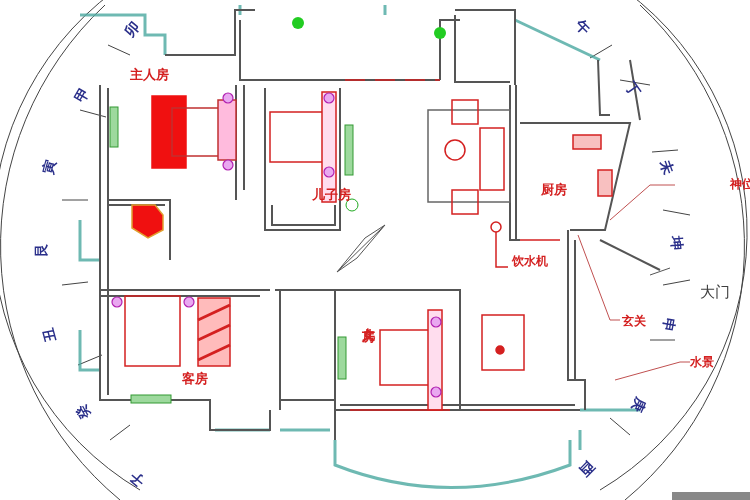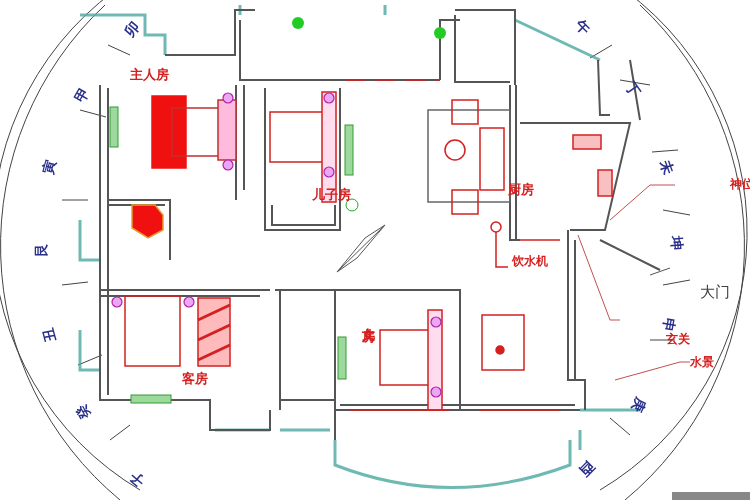--- a/index.html
+++ b/index.html
@@ -172,26 +172,26 @@
     <path d="M 578 235 L 610 320 L 620 320"></path>
     <path d="M 615 380 L 680 362 L 690 362"></path>
     <line x1="650" y1="275" x2="670" y2="268" stroke="#555"></line>
   </g>
 </svg>
 
 <span class="lbl room" style="left:130px;top:68px;">主人房</span>
 <span class="lbl room" style="left:266px;top:188px;margin-left:46px;">儿子房</span>
 <span class="lbl room" style="left:182px;top:372px;">客房</span>
 <span class="lbl room-v" style="left:362px;top:318px;">女儿房</span>
-<span class="lbl room" style="left:508px;top:183px;">厨房</span>
+<span class="lbl room" style="left:541px;top:183px;">厨房</span>
 
 <span class="lbl note" style="left:512px;top:255px;">饮水机</span>
 <span class="lbl note" style="left:694px;top:178px;margin-left:36px;">神位</span>
 <span class="lbl door" style="left:700px;top:285px;">大门</span>
-<span class="lbl note" style="left:622px;top:333px;margin-left:44px;">玄关</span>
+<span class="lbl note" style="left:622px;top:315px;">玄关</span>
 <span class="lbl note" style="left:690px;top:356px;">水景</span>
 
 <span class="lbl ring" style="left:125px;top:22px;transform:rotate(-50deg);">卯</span>
 <span class="lbl ring" style="left:75px;top:88px;transform:rotate(-60deg);">甲</span>
 <span class="lbl ring" style="left:42px;top:160px;transform:rotate(-75deg);">寅</span>
 <span class="lbl ring" style="left:34px;top:243px;transform:rotate(-90deg);">艮</span>
 <span class="lbl ring" style="left:42px;top:328px;transform:rotate(-105deg);">丑</span>
 <span class="lbl ring" style="left:76px;top:405px;transform:rotate(-120deg);">癸</span>
 <span class="lbl ring" style="left:130px;top:472px;transform:rotate(-140deg);">子</span>
 

